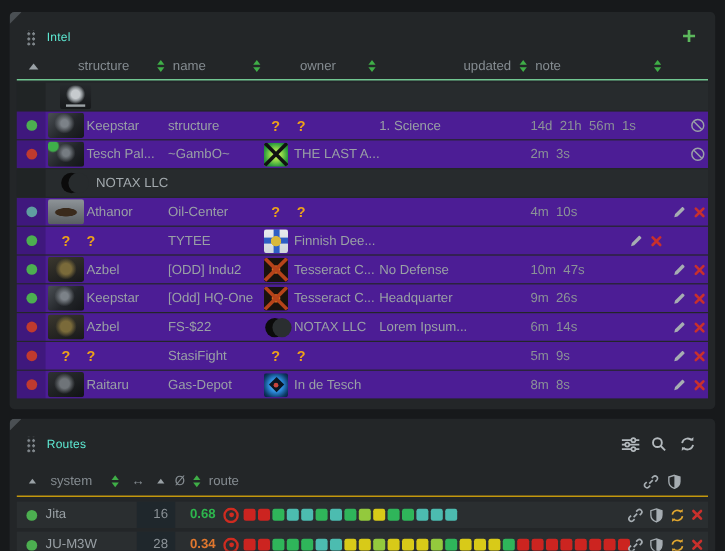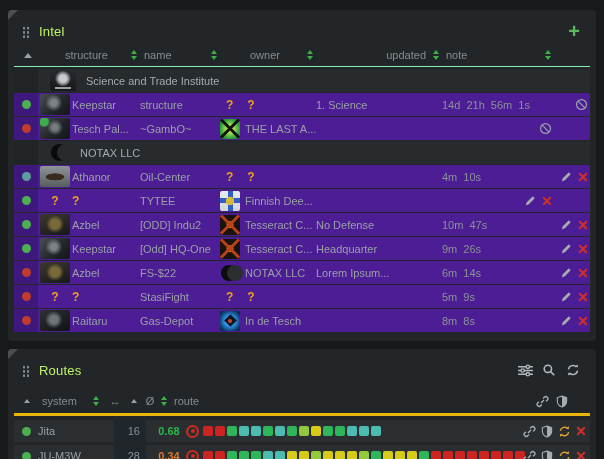--- a/index.html
+++ b/index.html
@@ -20,21 +20,21 @@
   }
   #intel-panel{margin-top:10px;}
   #routes-panel{margin-top:8px;height:200px;}
 
   .phead{display:flex;align-items:center;height:26px;padding:0 8px 0 8px;}
   .drag{
     width:8px;height:13px;margin-right:9px;cursor:move;
     background-image:radial-gradient(#80878c 1.1px,transparent 1.3px);
     background-size:4px 4.3px;background-position:0 1px;
   }
-  .ptitle{font-size:13px;color:#bef264;letter-spacing:.2px;}
+  .ptitle{font-size:10px;color:#5eead4;letter-spacing:.2px;}
   .phead .spacer{flex:1;}
   .plus-btn{color:#5cb85c;font-size:20px;font-weight:bold;line-height:16px;cursor:pointer;padding:0 2px;}
   .hicon{display:inline-flex;align-items:center;justify-content:center;width:18px;height:18px;color:#b3b9bd;cursor:pointer;margin-left:6px;}
 
   
   .igrid{display:grid;grid-template-columns:24px 34px 68px 80px 96px 126px 112px 36px;align-items:center;}
   .ithead{height:22px;margin-bottom:2px;border-bottom:1px solid #86efac;color:#858c91;font-size:11px;}
   .hcell{display:flex;align-items:center;overflow:visible;white-space:nowrap;cursor:pointer;}
   .hl{padding:0 4px;}
   .arrows{display:inline-flex;flex-direction:column;gap:2px;margin:0 3px;}
@@ -92,21 +92,21 @@
   .oi-cres::before{content:"";position:absolute;left:1px;top:2px;width:16px;height:16px;border-radius:50%;background:#0b0b0b;}
   .oi-cres::after{content:"";position:absolute;left:6.5px;top:2px;width:16px;height:16px;border-radius:50%;background:#2a2e30;}
   .oi-tesch{background:radial-gradient(circle at 50% 50%,#7fd0ff 0%,#2b87d8 42%,#0d3a66 76%,#061a30 100%);}
   .oi-tesch::before{content:"";position:absolute;left:5.5px;top:5.5px;width:9px;height:9px;background:#0a1622;transform:rotate(45deg);}
   .oi-tesch::after{content:"";position:absolute;left:8px;top:8px;width:4px;height:4px;border-radius:50%;background:#c8453c;}
 
   .act{display:inline-flex;align-items:center;justify-content:center;cursor:pointer;}
   .c-grey{color:#a6adb2;} .c-red{color:#c9302c;} .c-orange{color:#e0a62f;} .c-dim{color:#9aa1a6;}
 
   
-  .rthead{display:grid;grid-template-columns:24px 52px 14px 22px 16px 16px 14px 1fr 60px;align-items:center;height:20px;margin-top:8px;margin-bottom:4px;border-bottom:3px solid #eab308;color:#858c91;font-size:11px;padding-bottom:2px;text-align:center;}
+  .rthead{display:grid;grid-template-columns:24px 52px 14px 22px 16px 16px 14px 1fr 60px;align-items:center;height:20px;margin-top:8px;margin-bottom:4px;border-bottom:1px solid #eab308;color:#858c91;font-size:11px;padding-bottom:2px;text-align:center;}
   .rthead .hic{display:flex;justify-content:flex-end;gap:7px;padding-right:22px;}
   .caret-sm{display:inline-block;width:0;height:0;border-left:3.5px solid transparent;border-right:3.5px solid transparent;border-bottom:4.5px solid #9aa1a6;margin:0 auto;}
   .rrow{display:grid;grid-template-columns:24px 52px 24px 32px 6px 34px 1fr 60px;align-items:center;height:22px;background:#2a2e30;margin-bottom:3px;font-size:11px;color:#99a0a5;}
   .jumps{align-self:stretch;display:flex;align-items:center;justify-content:flex-end;background:#1f272c;color:#8b9297;padding-right:6px;}
   .sec{text-align:center;font-weight:bold;}
   .sec-high{color:#2db54d;} .sec-low{color:#e0772e;}
   .routebar{display:flex;align-items:center;gap:2px;overflow:hidden;}
   .rstart{width:9px;height:9px;border:2px solid #cf2b20;border-radius:50%;position:relative;flex:none;margin-right:2px;}
   .rstart::after{content:"";position:absolute;left:2.5px;top:2.5px;width:4px;height:4px;border-radius:50%;background:#cf2b20;}
   .sq{width:10px;height:10px;border-radius:2px;flex:none;cursor:pointer;}
@@ -164,21 +164,20 @@
           <i class="ad"></i>
         </span>
     </div>
     <div class="hcell"></div>
   </div>
 
   <div id="intel-rows">
       <div class="grow">
         <div class="cell-status" style="width:24px;align-self:stretch;"></div>
         <span class="gicon gi-sti"></span>
-        <span class="glabel">Science and Trade Institute</span>
       </div>
       <div class="igrid irow">
         <div class="cell-status">
           <span class="dot dot-green"></span>
         </div>
         <div class="cell-thumb">
           <span class="thumb th-keepstar"></span>
         </div>
         <div class="cell-txt">Keepstar</div>
         <div class="cell-txt">structure</div>
@@ -206,20 +205,21 @@
         <div class="cell-thumb">
           <span class="thumb th-palace"></span>
         </div>
         <div class="cell-txt">Tesch Pal...</div>
         <div class="cell-txt">~GambO~</div>
         <div class="cell-owner">
           <span class="oi oi-last"></span>
           <span>THE LAST A...</span>
         </div>
         <div class="cell-txt"></div>
+        <div class="cell-upd">2m 3s</div>
         <div class="cell-act">
           <span class="act c-dim">
             <svg viewBox="0 0 16 16" width="13" height="13" fill="none" stroke="currentColor" stroke-width="1.5">
               <circle cx="8" cy="8" r="6.1"></circle>
               <path d="M3.9 3.9l8.2 8.2"></path>
             </svg>
           </span>
         </div>
       </div>
       <div class="grow">

